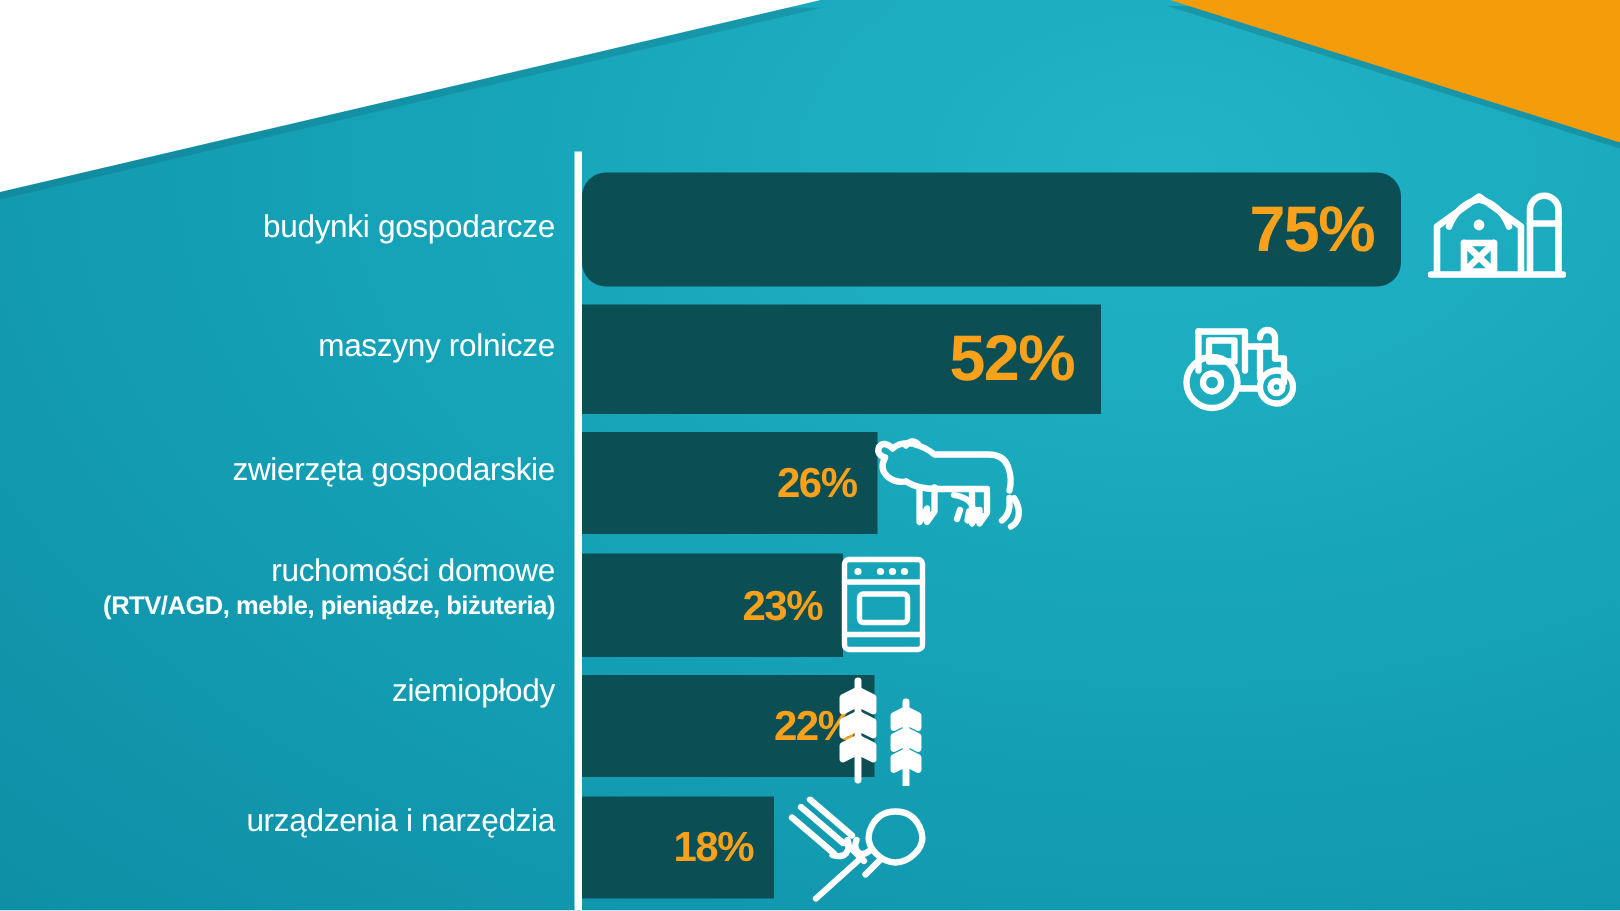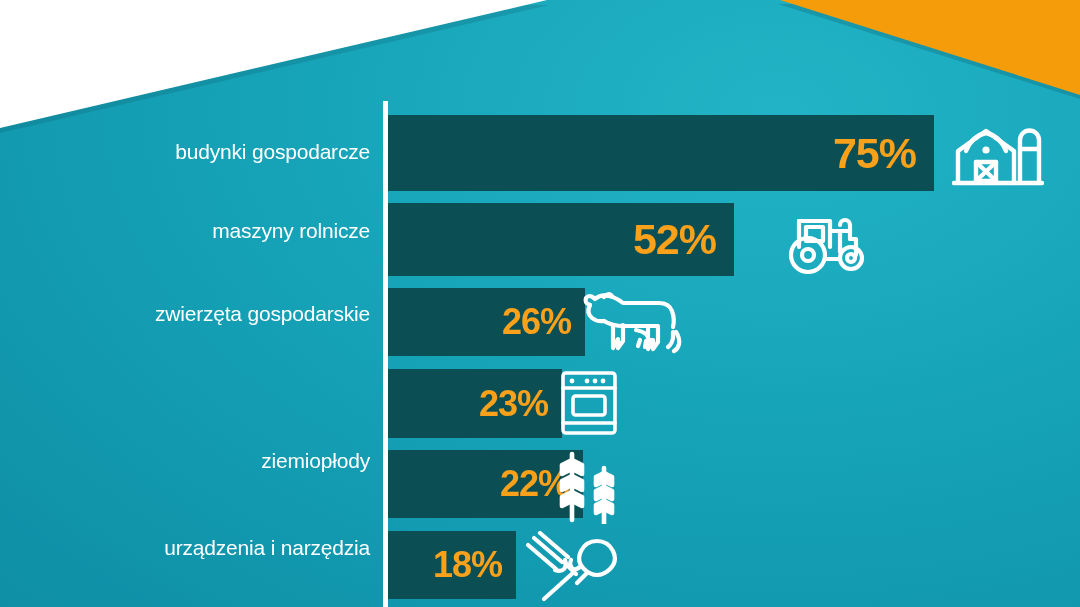--- a/index.html
+++ b/index.html
@@ -107,21 +107,21 @@
   }
   .bar .value {
     color: #f9a11b;
     font-size: 43px;
     font-weight: 700;
     letter-spacing: -1px;
     padding-right: 18px;
     line-height: 1;
   }
   .bar.small .value {
-    font-size: 36px;
+    font-size: 28px;
     padding-right: 14px;
   }
 
   .icon {
     position: absolute;
     color: #ffffff;
   }
   .icon svg { display: block; }
 
   
@@ -166,21 +166,21 @@
   <div class="wedge-orange"></div>
 
   <div class="chart">
 
     <div class="axis-line"></div>
 
     <div class="row r0">
       <div class="row-label">
         <span class="main">budynki gospodarcze</span>
       </div>
-      <div class="bar" style="width: 546px;">
+      <div class="bar" style="width: 546px; border-radius: 16px;">
         <span class="value">75%</span>
       </div>
       <div class="icon">
         <svg width="92" height="68" viewBox="0 0 92 68" fill="none" stroke="#ffffff" stroke-width="4.4" stroke-linecap="round" stroke-linejoin="round">
           <path d="M6 61 V31 L34 11 L62 31 V61"></path>
           <path d="M14 31 C18 21 24 15 34 13 C44 15 50 21 54 31"></path>
           <circle cx="34" cy="30" r="3.6" fill="#ffffff" stroke="none"></circle>
           <rect x="24" y="42" width="20" height="19"></rect>
           <path d="M24 42 L44 61 M44 42 L24 61"></path>
           <path d="M68 61 V20 a9.5 9.5 0 0 1 19 0 V61"></path>
@@ -234,20 +234,22 @@
           <path d="M43 37 v16 l-5 7 v-9 l-5 9 V38"></path>
           <path d="M78 40 v14 l-5 7 v-9 l-5 9 V41"></path>
           <path d="M56 42 q6 1 10 4 q3 3 2 6"></path>
           <path d="M60 52 l-2 6 M66 53 l-1 6 M71 52 l1 6"></path>
         </svg>
       </div>
     </div>
 
     <div class="row r3">
       <div class="row-label">
+        <span class="main">ruchomości domowe</span>
+        <span class="sub">(RTV/AGD, meble, pieniądze, biżuteria)</span>
       </div>
       <div class="bar small" style="width: 174px;">
         <span class="value">23%</span>
       </div>
       <div class="icon">
         <svg width="60" height="68" viewBox="0 0 60 68" fill="none" stroke="#ffffff" stroke-width="3.6" stroke-linecap="round" stroke-linejoin="round">
           <rect x="4" y="4" width="52" height="60" rx="3"></rect>
           <path d="M4 19 H56"></path>
           <path d="M4 54 H56"></path>
           <rect x="14" y="27" width="32" height="19" rx="2.5"></rect>

